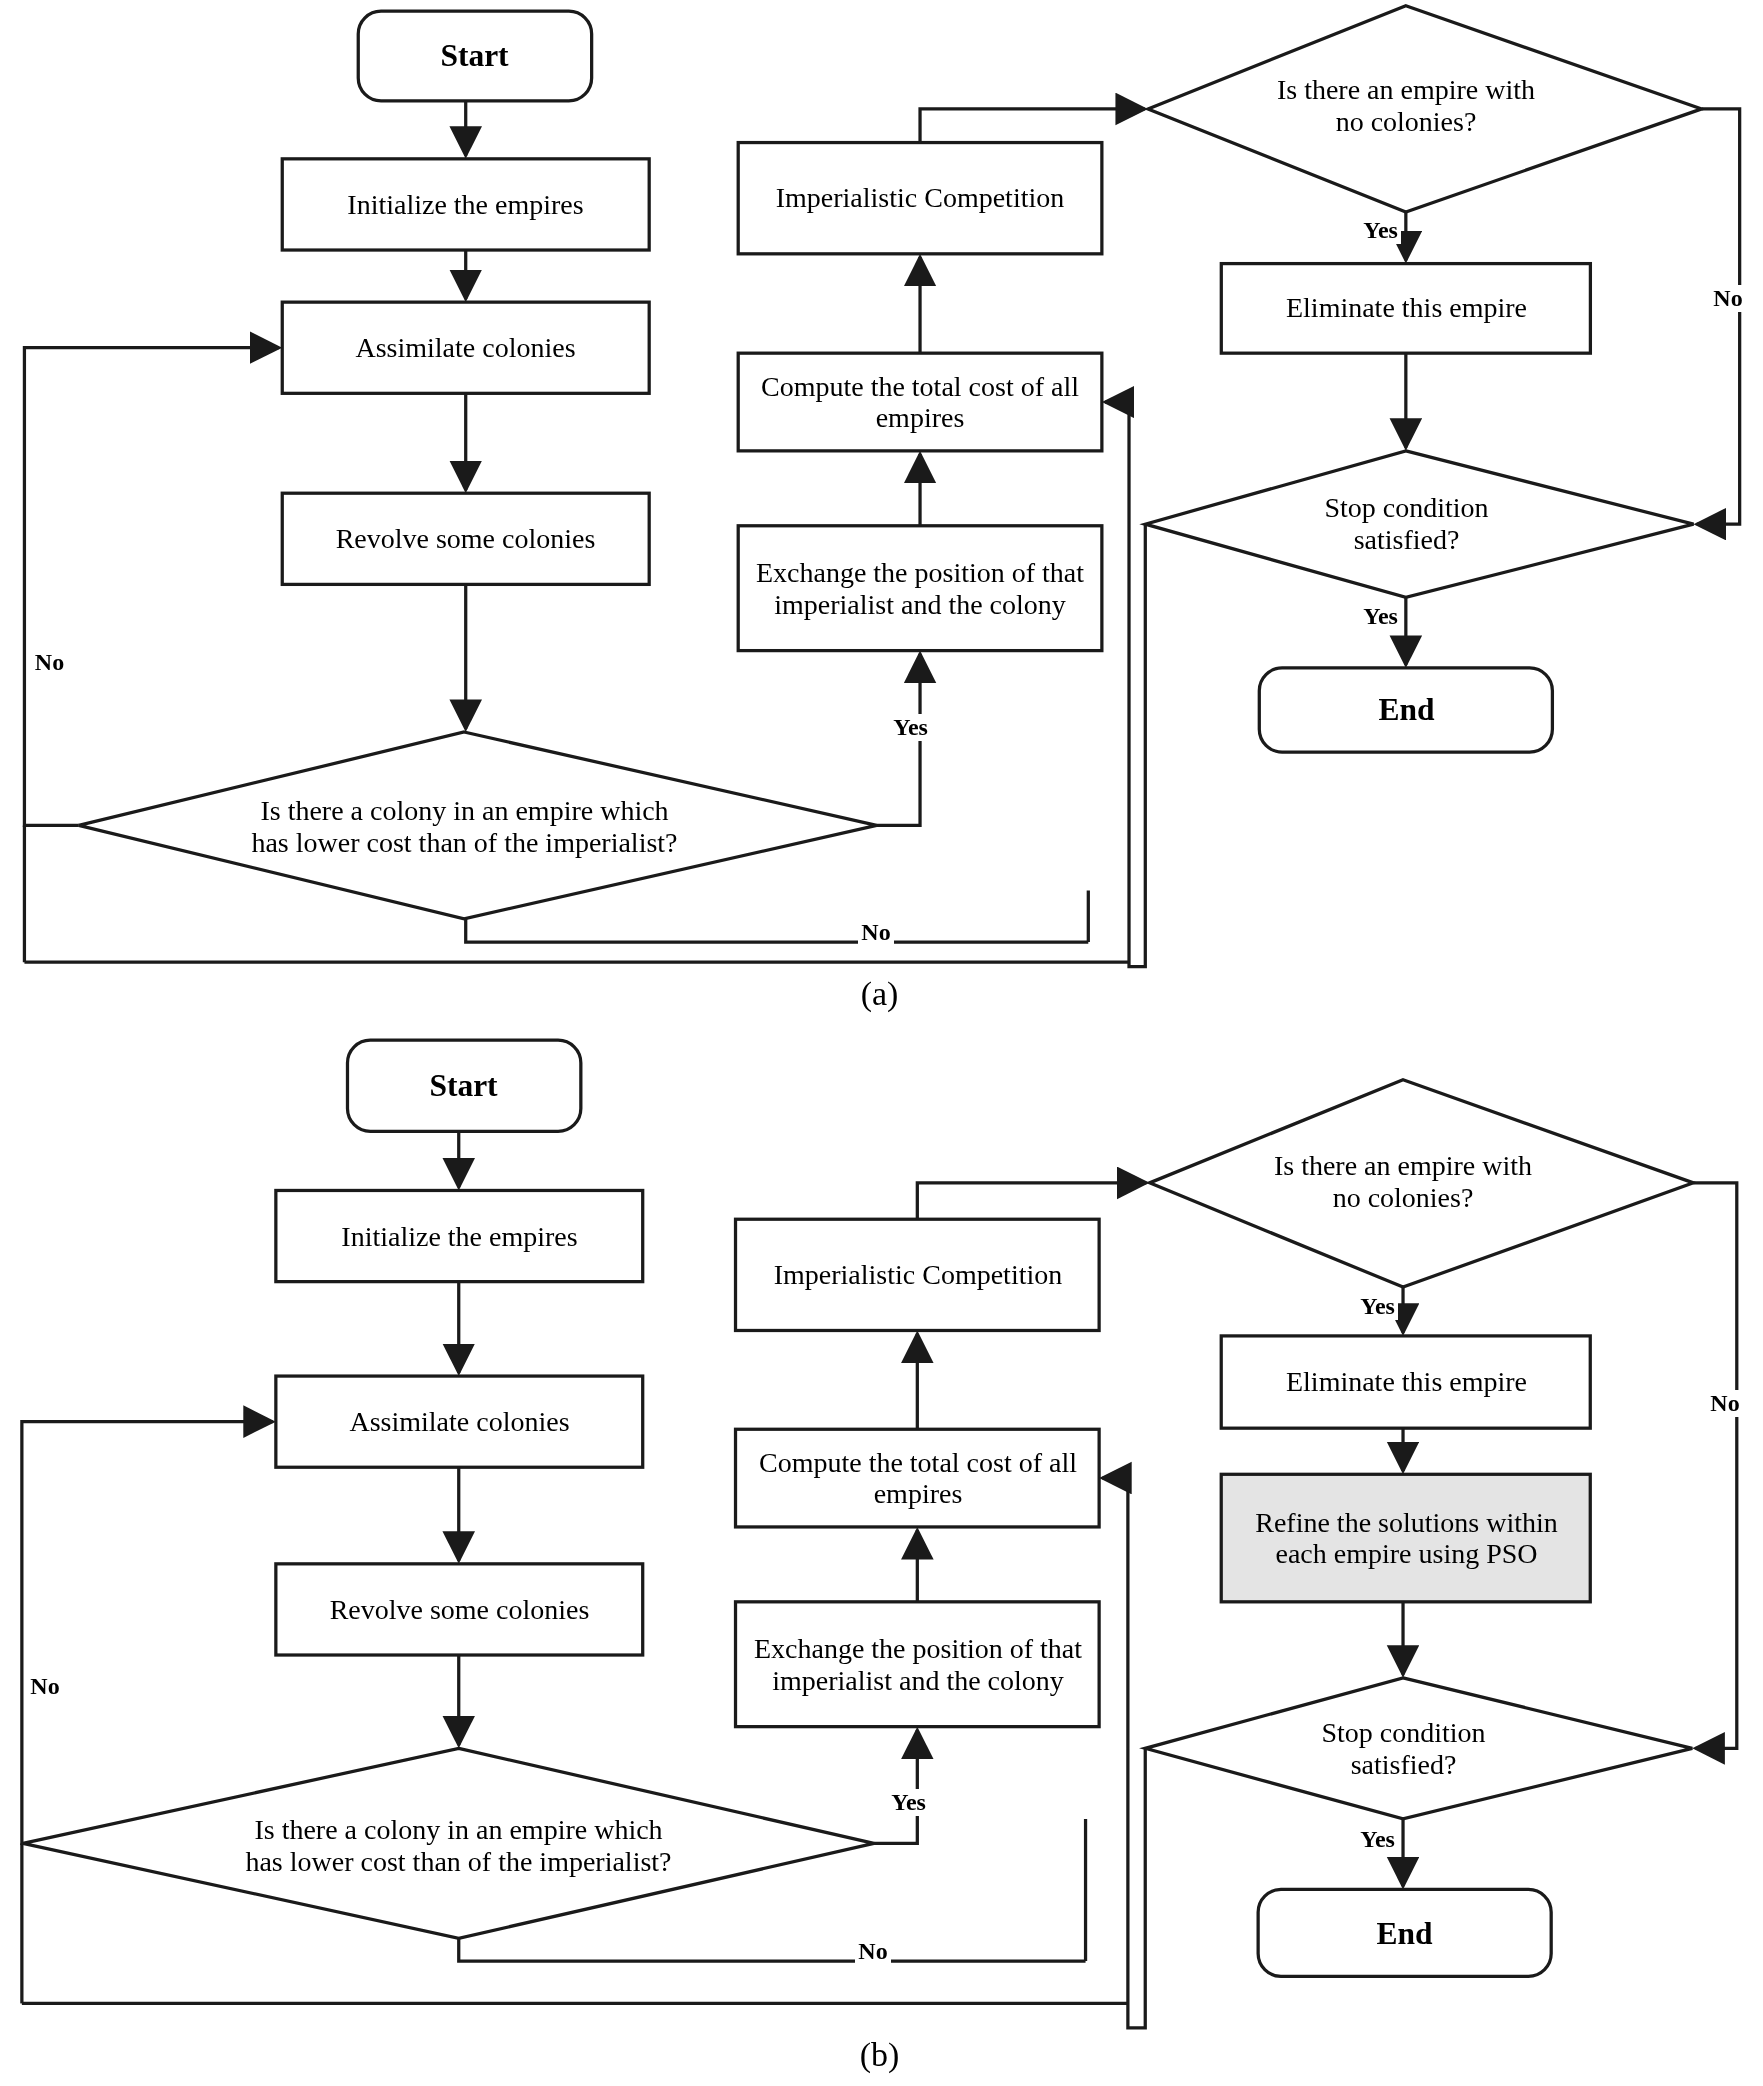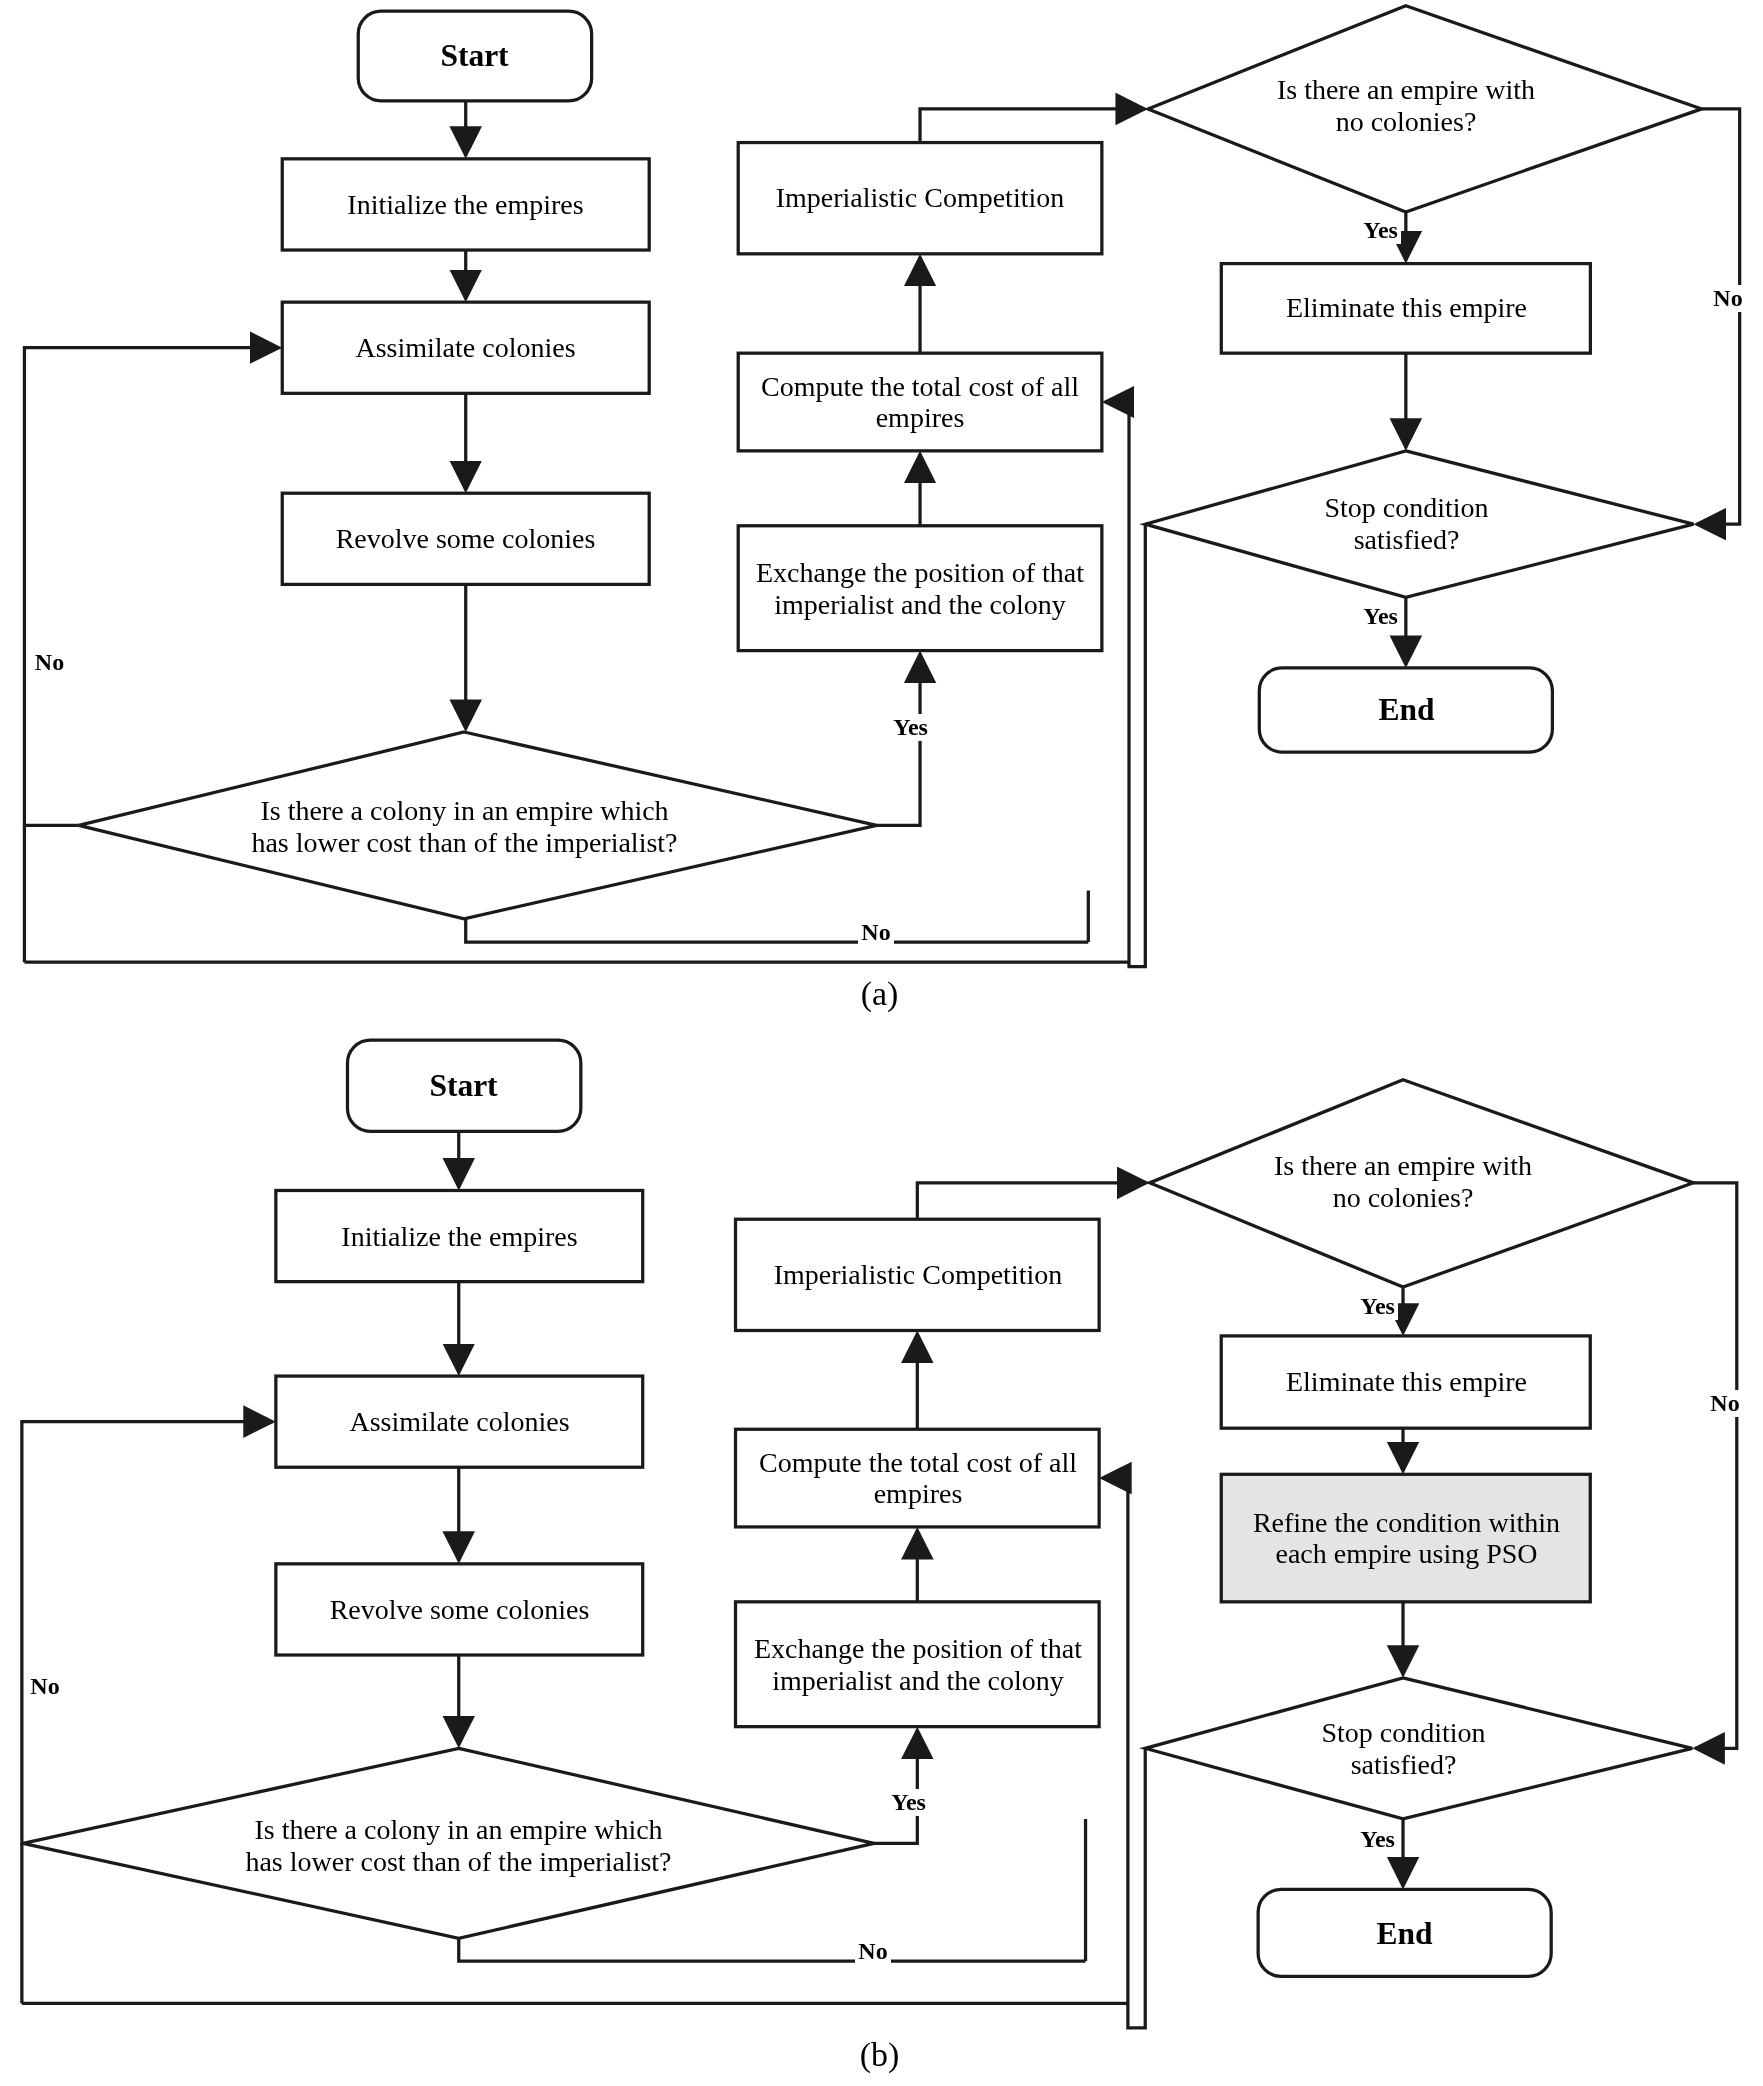--- a/index.html
+++ b/index.html
@@ -224,21 +224,21 @@
     <div class="node-text bold" style="left:347px;top:8.1px;width:233px;height:91px;">Start</div>
     <div class="node-text" style="left:276px;top:159px;width:367px;height:91px;">Initialize the empires</div>
     <div class="node-text" style="left:276px;top:344px;width:367px;height:91px;">Assimilate colonies</div>
     <div class="node-text" style="left:276px;top:532px;width:367px;height:91px;">Revolve some colonies</div>
     <div class="node-text" style="left:233px;top:755px;width:451px;height:117px;">Is there a colony in an empire which has lower cost than of the imperialist?</div>
     <div class="node-text" style="left:736px;top:570px;width:364px;height:125px;">Exchange the position of that imperialist and the colony</div>
     <div class="node-text" style="left:736px;top:397px;width:364px;height:98px;">Compute the total cost of all empires</div>
     <div class="node-text" style="left:736px;top:187px;width:364px;height:111px;">Imperialistic Competition</div>
     <div class="node-text" style="left:1251px;top:87px;width:304px;height:125px;">Is there an empire with no colonies?</div>
     <div class="node-text" style="left:1222px;top:304px;width:369px;height:92px;">Eliminate this empire</div>
-    <div class="node-text" style="left:1222px;top:442px;width:369px;height:128px;">Refine the condition within each empire using PSO</div>
+    <div class="node-text" style="left:1222px;top:442px;width:369px;height:128px;">Refine the solutions within each empire using PSO</div>
     <div class="node-text" style="left:1257px;top:676px;width:293px;height:81px;">Stop condition satisfied?</div>
     <div class="node-text bold" style="left:1258px;top:858px;width:293px;height:87px;">End</div>
 
     <div class="edge-label" style="left:27px;top:641px;">No</div>
     <div class="edge-label" style="left:855px;top:906px;">No</div>
     <div class="edge-label" style="left:888px;top:757px;">Yes</div>
     <div class="edge-label" style="left:1357px;top:261px;">Yes</div>
     <div class="edge-label" style="left:1707px;top:358px;">No</div>
     <div class="edge-label" style="left:1357px;top:794px;">Yes</div>
 

